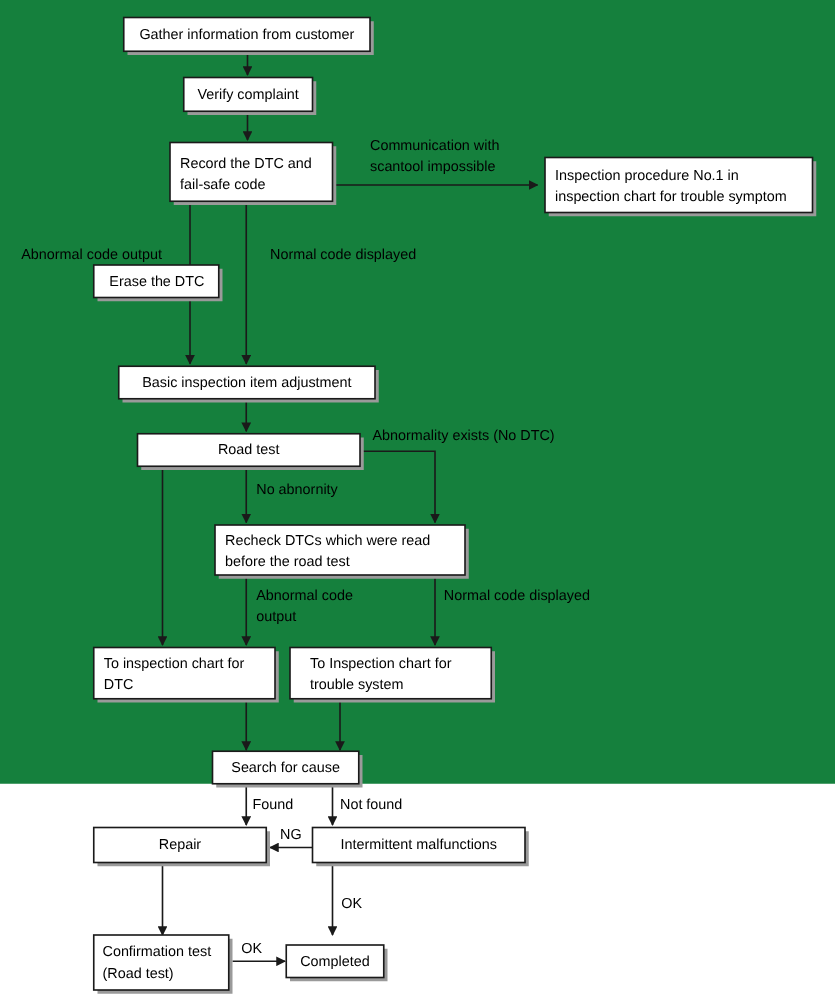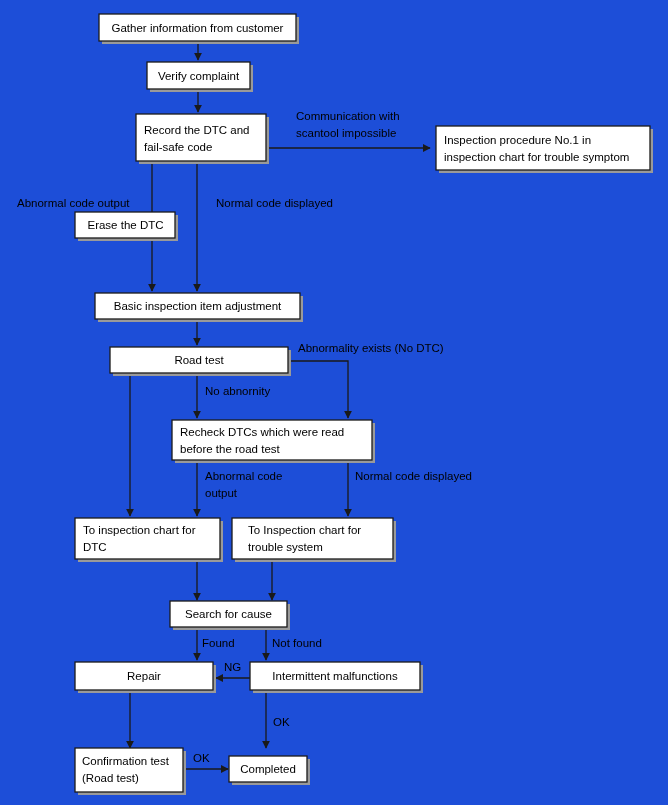--- a/index.html
+++ b/index.html
@@ -9,22 +9,22 @@
   }
   body {
     width: 668px;
     height: 805px;
     font-family: "Liberation Sans", sans-serif;
     overflow: hidden;
   }
   #flowchart-root {
     position: relative;
     width: 668px;
-    height: 805px;
-    background: #1d4ed8;
+    height: 627px;
+    background: #15803d;
   }
   svg#flow-svg {
     position: absolute;
     left: 0;
     top: 0;
     width: 668px;
     height: 805px;
     display: block;
   }
   .node-rect {

